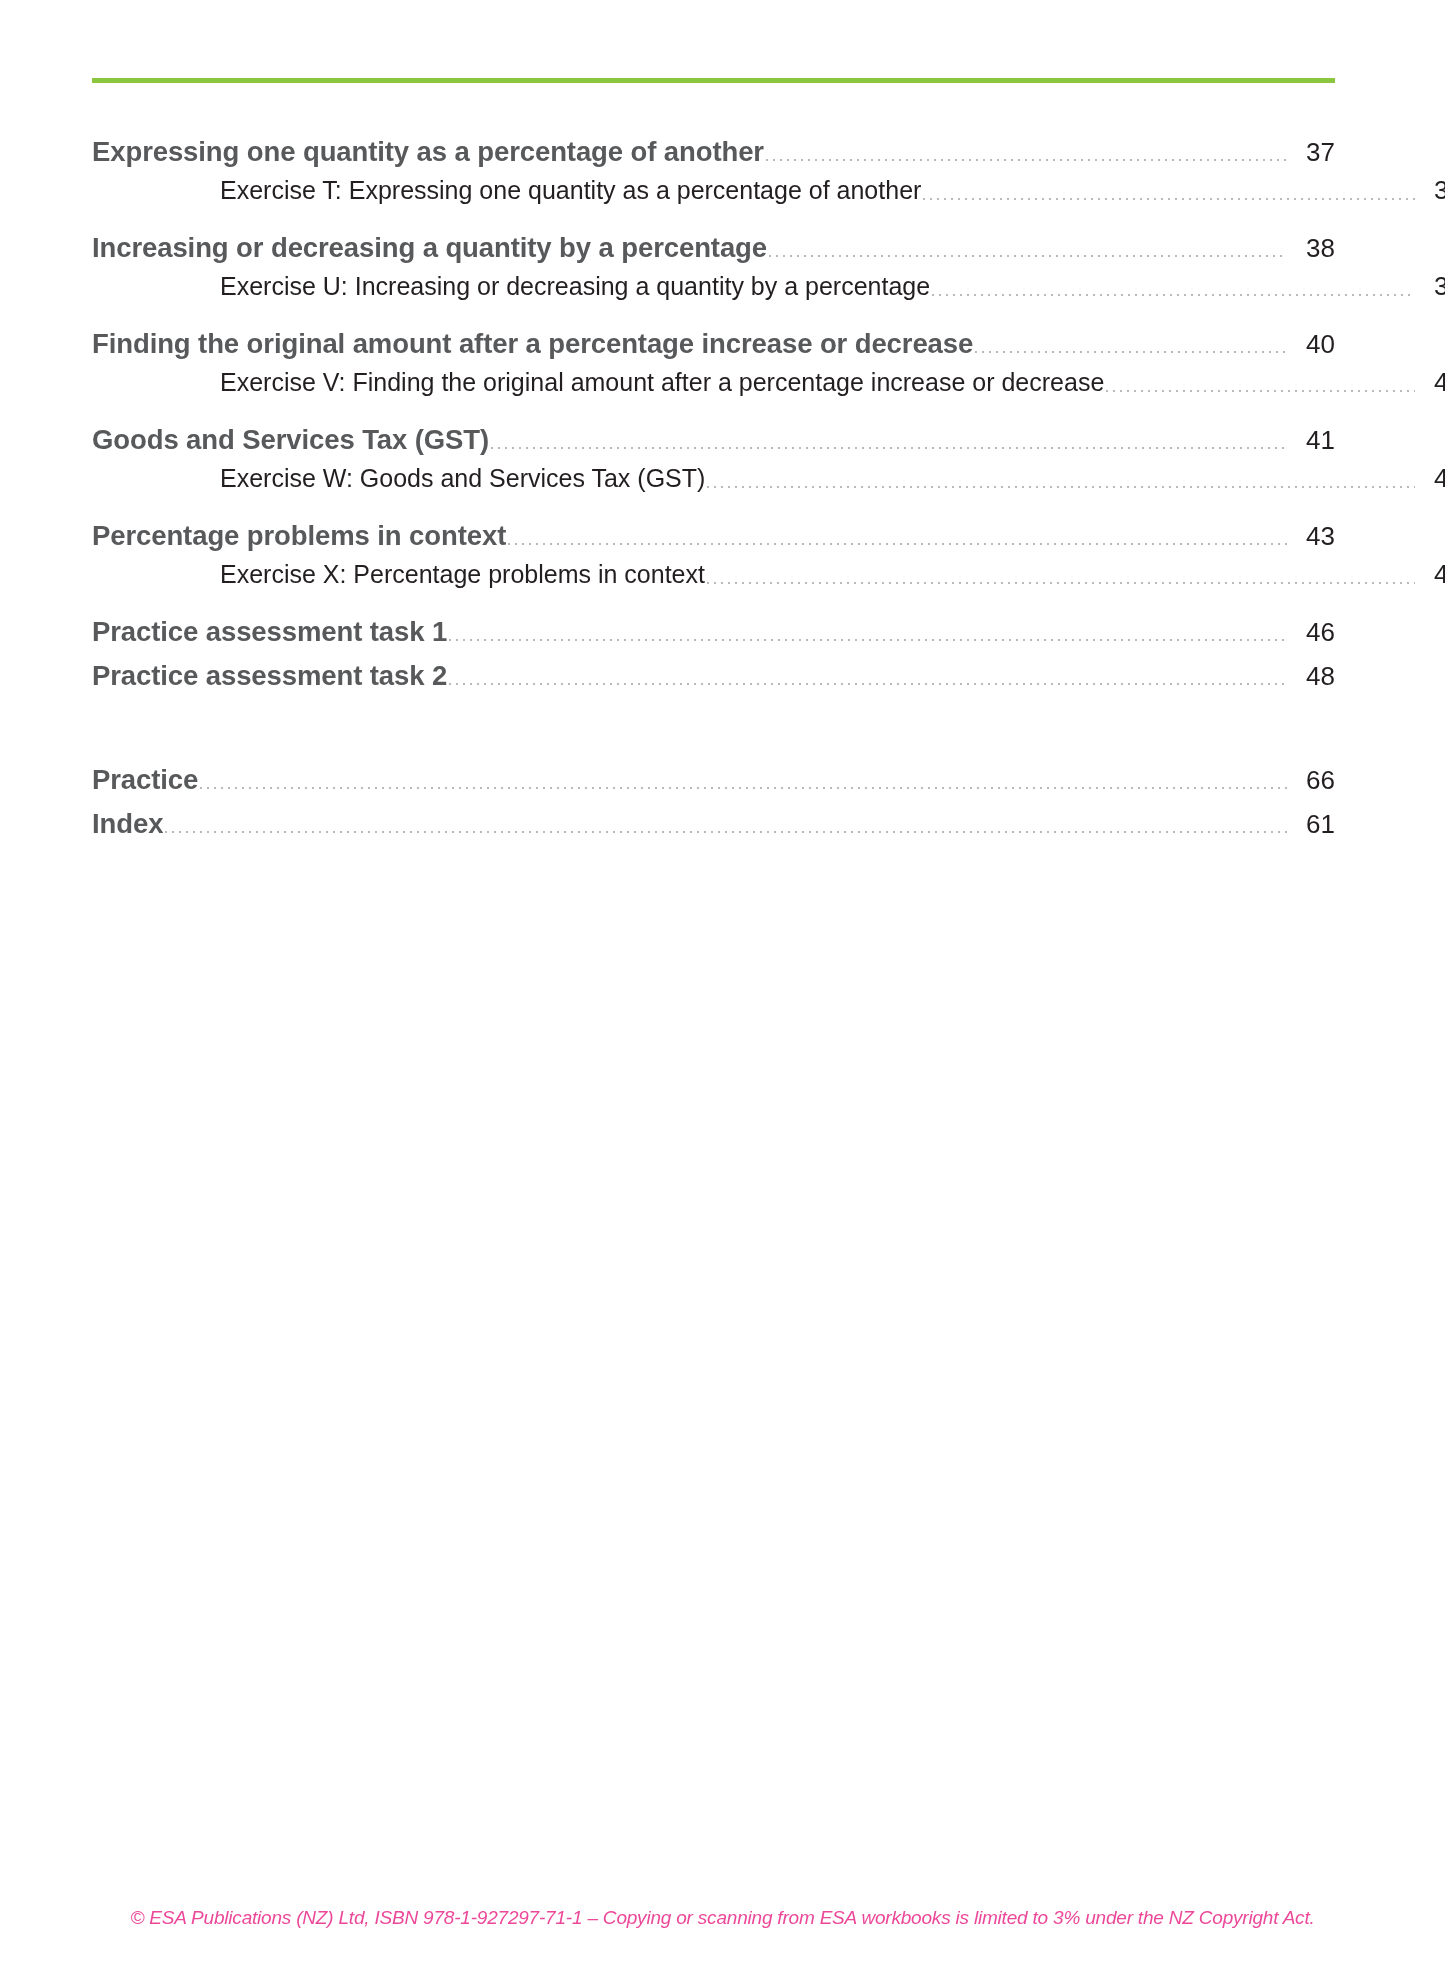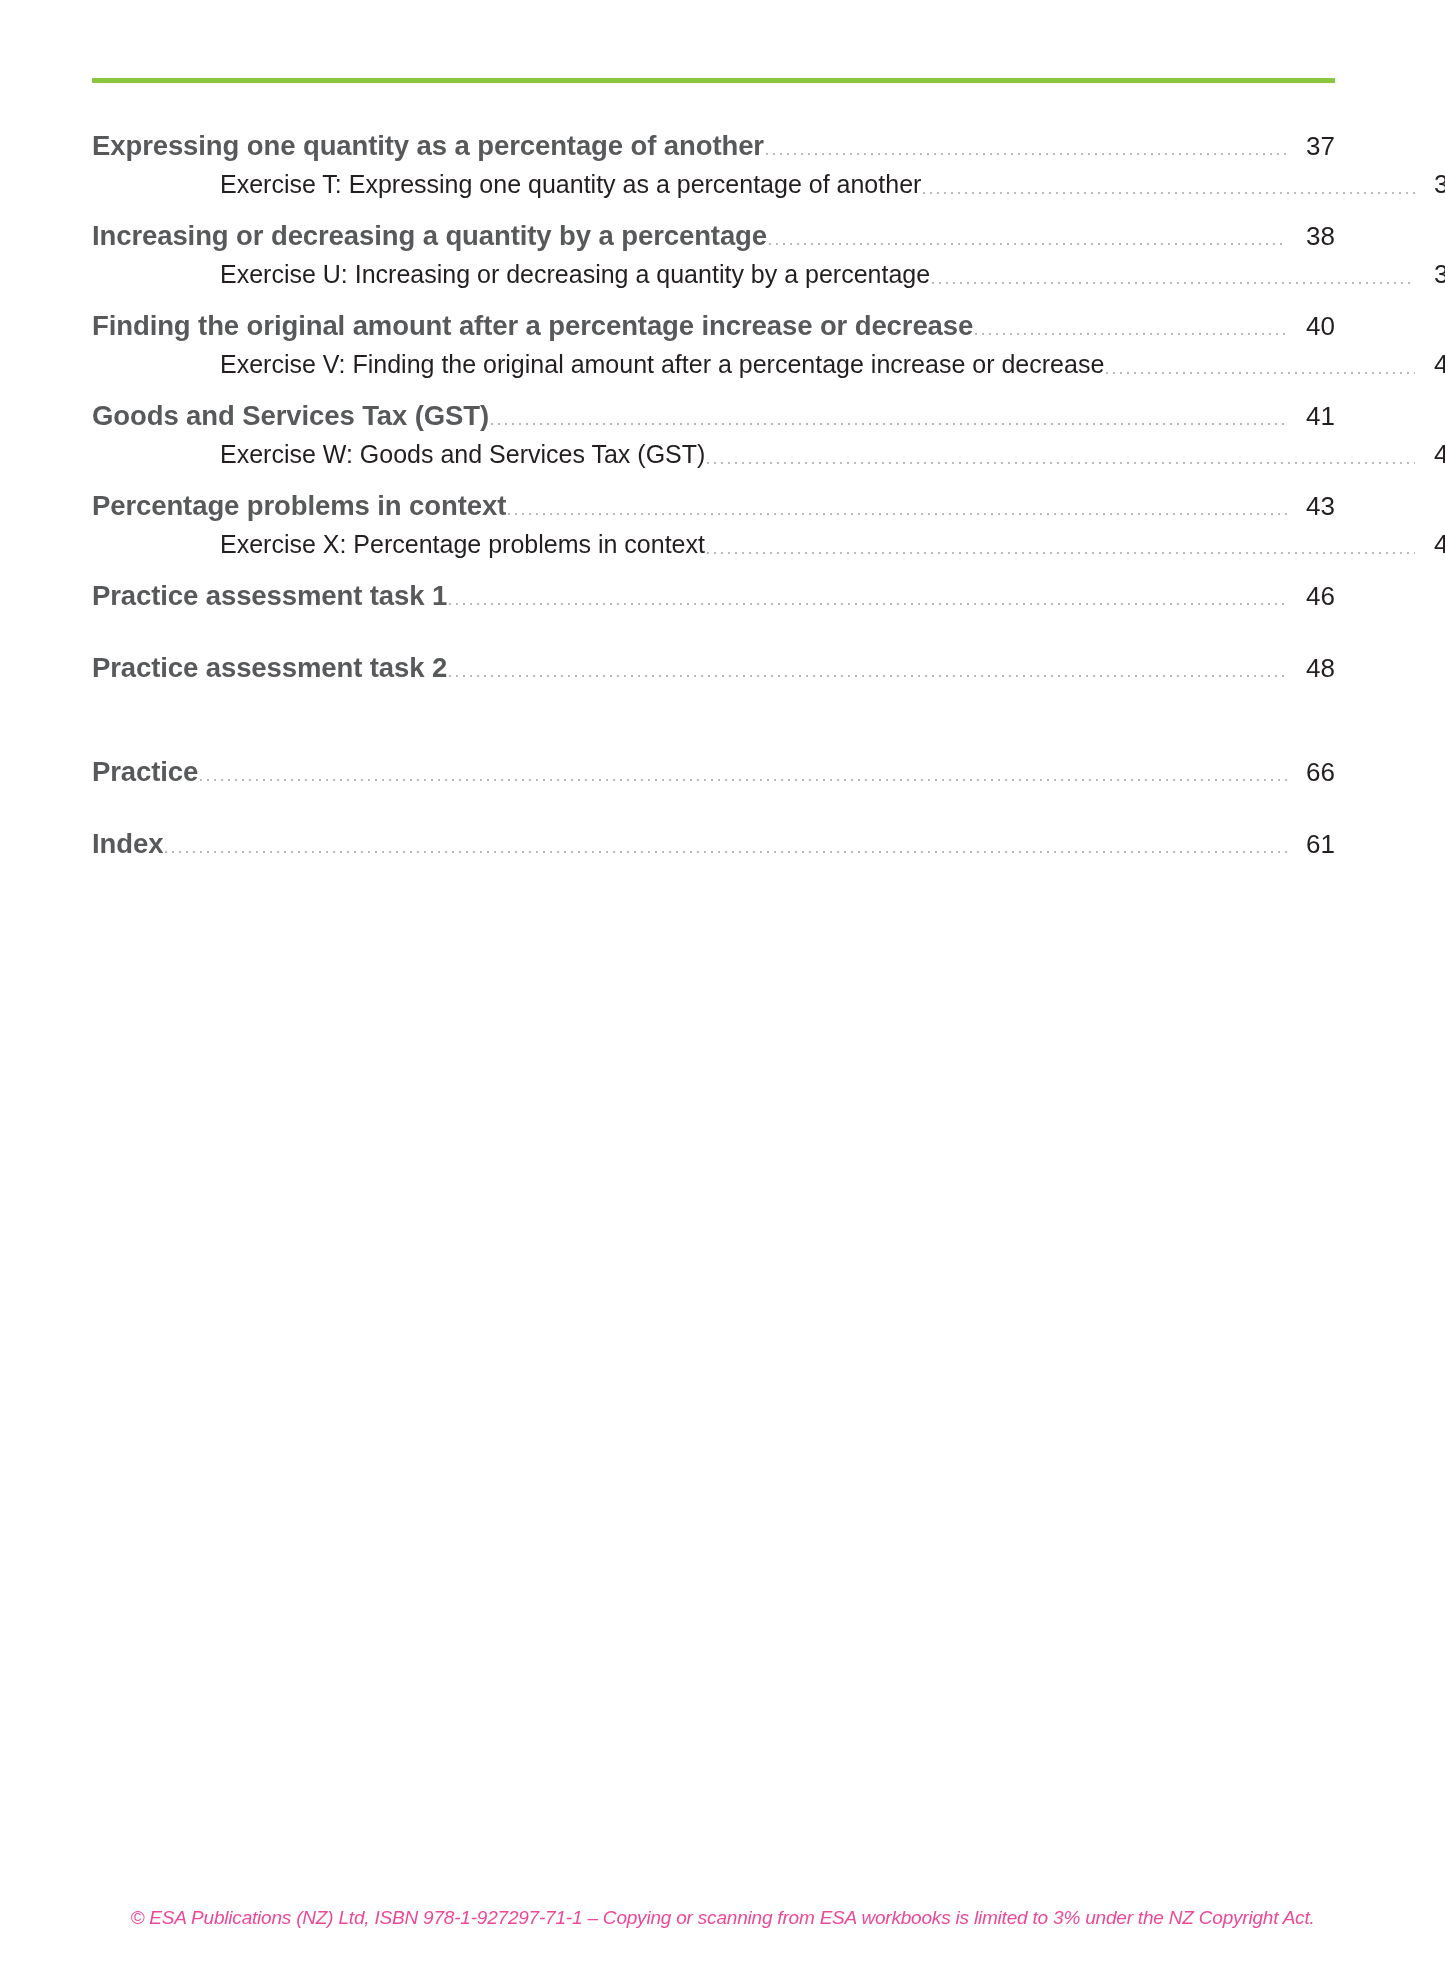--- a/index.html
+++ b/index.html
@@ -72,21 +72,21 @@
   }
 
   .toc-page {
     flex: 0 0 auto;
     text-align: right;
     min-width: 46px;
   }
 
   
   .level1 {
-    margin-top: 20px;
+    margin-top: 26px;
   }
   .level1 .toc-label {
     font-size: 27.5px;
     font-weight: bold;
     color: #58595B;
     letter-spacing: -0.1px;
   }
   .level1 .toc-page {
     font-size: 26px;
     font-weight: normal;
@@ -113,21 +113,21 @@
     color: #231F20;
   }
 
   
   .gap-before {
     margin-top: 72px;
   }
 
   
   .tight {
-    margin-top: 40px;
+    margin-top: 12px;
     justify-content: space-between;
   }
 
   
   .footer {
     position: absolute;
     left: 0;
     right: 0;
     top: 1907px;
     text-align: center;

